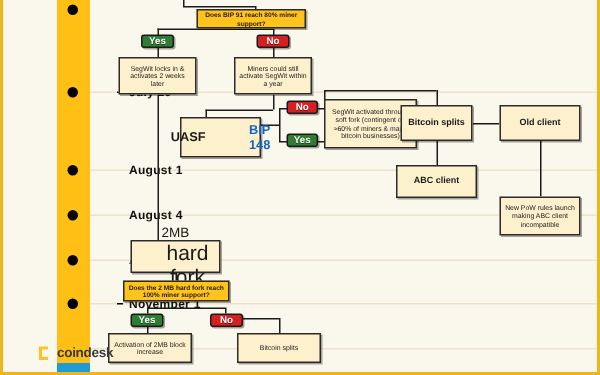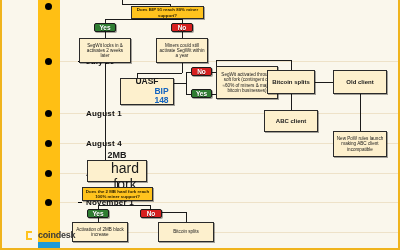--- a/index.html
+++ b/index.html
@@ -73,24 +73,24 @@
     position:absolute;box-sizing:border-box;
     border:1px solid #1a1a1a;border-radius:2px;
     display:flex;align-items:center;justify-content:center;
     font-size:6.5px;font-weight:bold;color:#fff;
     text-shadow:0 1px 0 rgba(0,0,0,.5);
     box-shadow:1px 1px 0 rgba(0,0,0,.35);
   }
   .pill-yes{background:#2f7d32;}
   .pill-no{background:#d61f1f;}
 
-  .uasf{flex-direction:column;}
+  .uasf{}
   .uasf .l1{font-size:8.5px;font-weight:bold;color:#1a1a1a;}
   .uasf .l2{font-size:8.5px;font-weight:bold;color:#1565c0;padding-left:29px;}
-  .hf .l1{font-size:9px;font-weight:bold;}
+  .hf .l1{font-size:9px;font-weight:normal;}
   .hf{flex-direction:column;}
   .hf .l2{font-size:14px;font-weight:normal;margin-left:16px;}
 
   
   .logo{position:absolute;left:24px;bottom:8px;display:flex;align-items:center;gap:3px;}
   .logo-mark{
     position:relative;width:9px;height:9px;
   }
   .logo-mark i{position:absolute;background:#ffc31e;display:block;}
   .logo-mark i:nth-child(1){left:0;top:0;width:2px;height:9px;}

